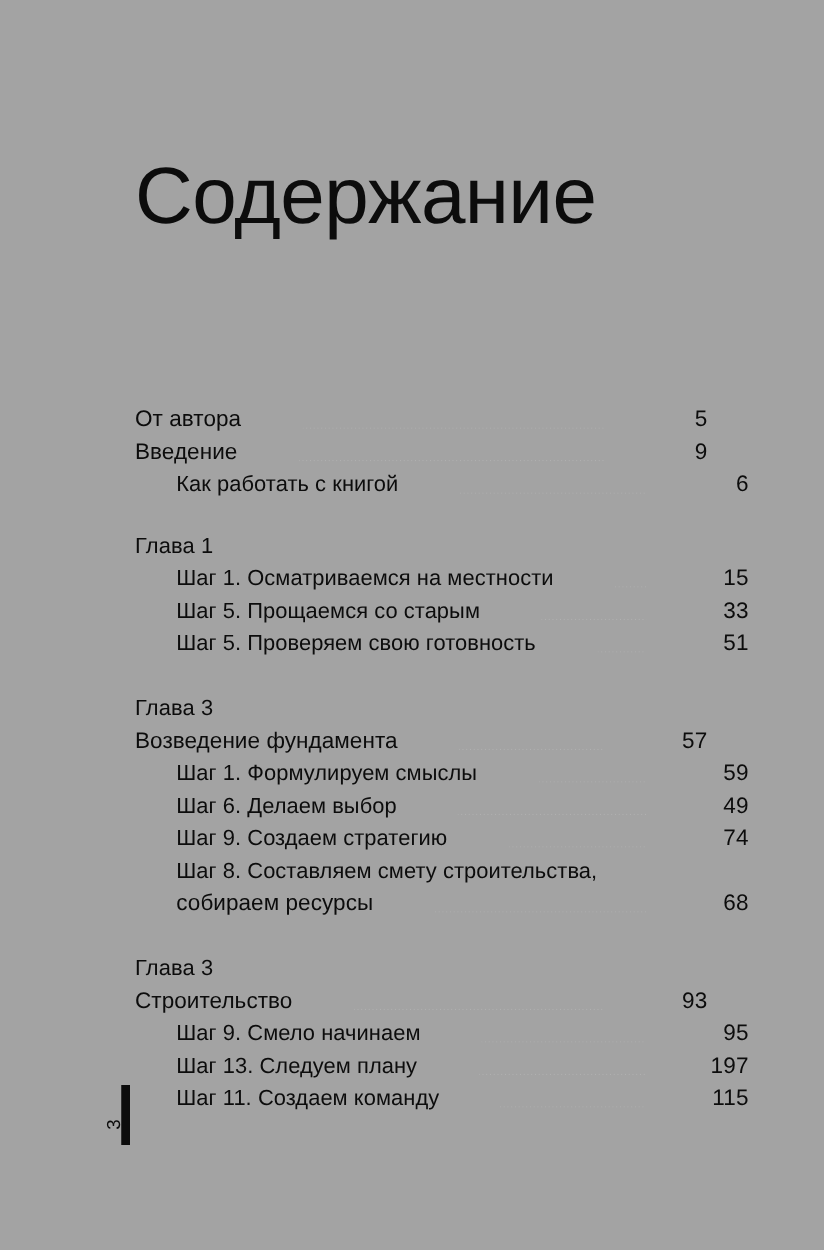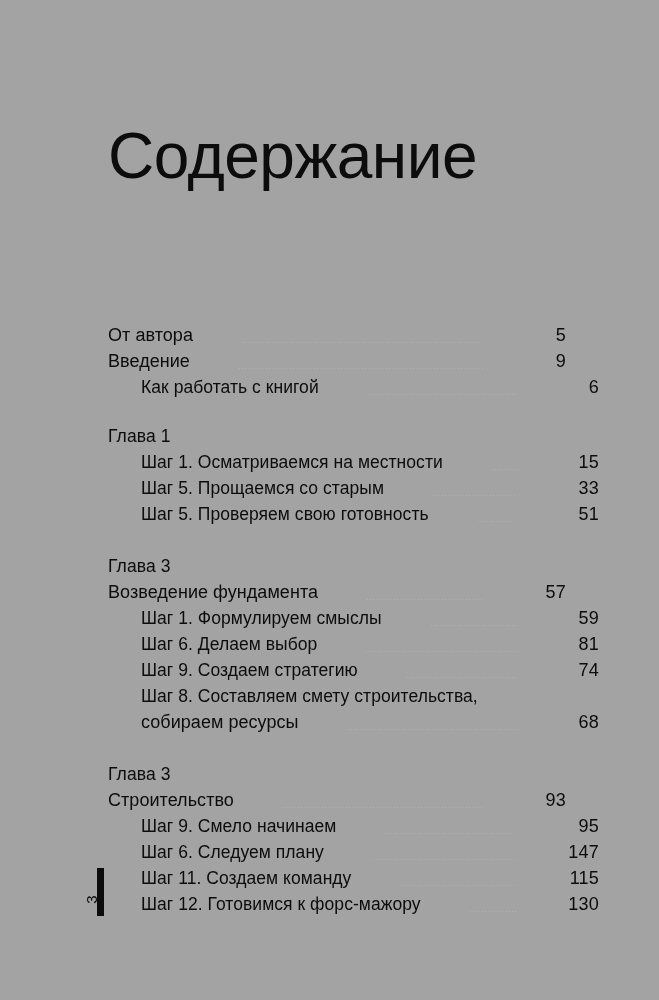--- a/index.html
+++ b/index.html
@@ -207,21 +207,21 @@
       </div>
 
       <div class="row level-2">
         <span class="label">Шаг 1. Формулируем смыслы</span>
         <span class="leader"></span>
         <span class="page-num">59</span>
       </div>
       <div class="row level-2">
         <span class="label">Шаг 6. Делаем выбор</span>
         <span class="leader"></span>
-        <span class="page-num">81</span>
+        <span class="page-num">49</span>
       </div>
       <div class="row level-2">
         <span class="label">Шаг 9. Создаем стратегию</span>
         <span class="leader"></span>
         <span class="page-num">74</span>
       </div>
 
       <div class="row level-2 wrap-first">
         <span class="label">Шаг 8. Составляем смету строительства,</span>
 
@@ -244,33 +244,28 @@
         <span class="leader"></span>
         <span class="page-num">93</span>
       </div>
 
       <div class="row level-2">
         <span class="label">Шаг 9. Смело начинаем</span>
         <span class="leader"></span>
         <span class="page-num">95</span>
       </div>
       <div class="row level-2">
-        <span class="label">Шаг 6. Следуем плану</span>
-        <span class="leader"></span>
-        <span class="page-num">147</span>
+        <span class="label">Шаг 13. Следуем плану</span>
+        <span class="leader"></span>
+        <span class="page-num">197</span>
       </div>
       <div class="row level-2">
         <span class="label">Шаг 11. Создаем команду</span>
         <span class="leader"></span>
         <span class="page-num">115</span>
-      </div>
-      <div class="row level-2">
-        <span class="label">Шаг 12. Готовимся к форс-мажору</span>
-        <span class="leader"></span>
-        <span class="page-num">130</span>
       </div>
 
     </div>
 
   </div>
 
   <div class="folio">
     <div class="folio-bar"></div>
     <div class="folio-num">3</div>
   </div>

